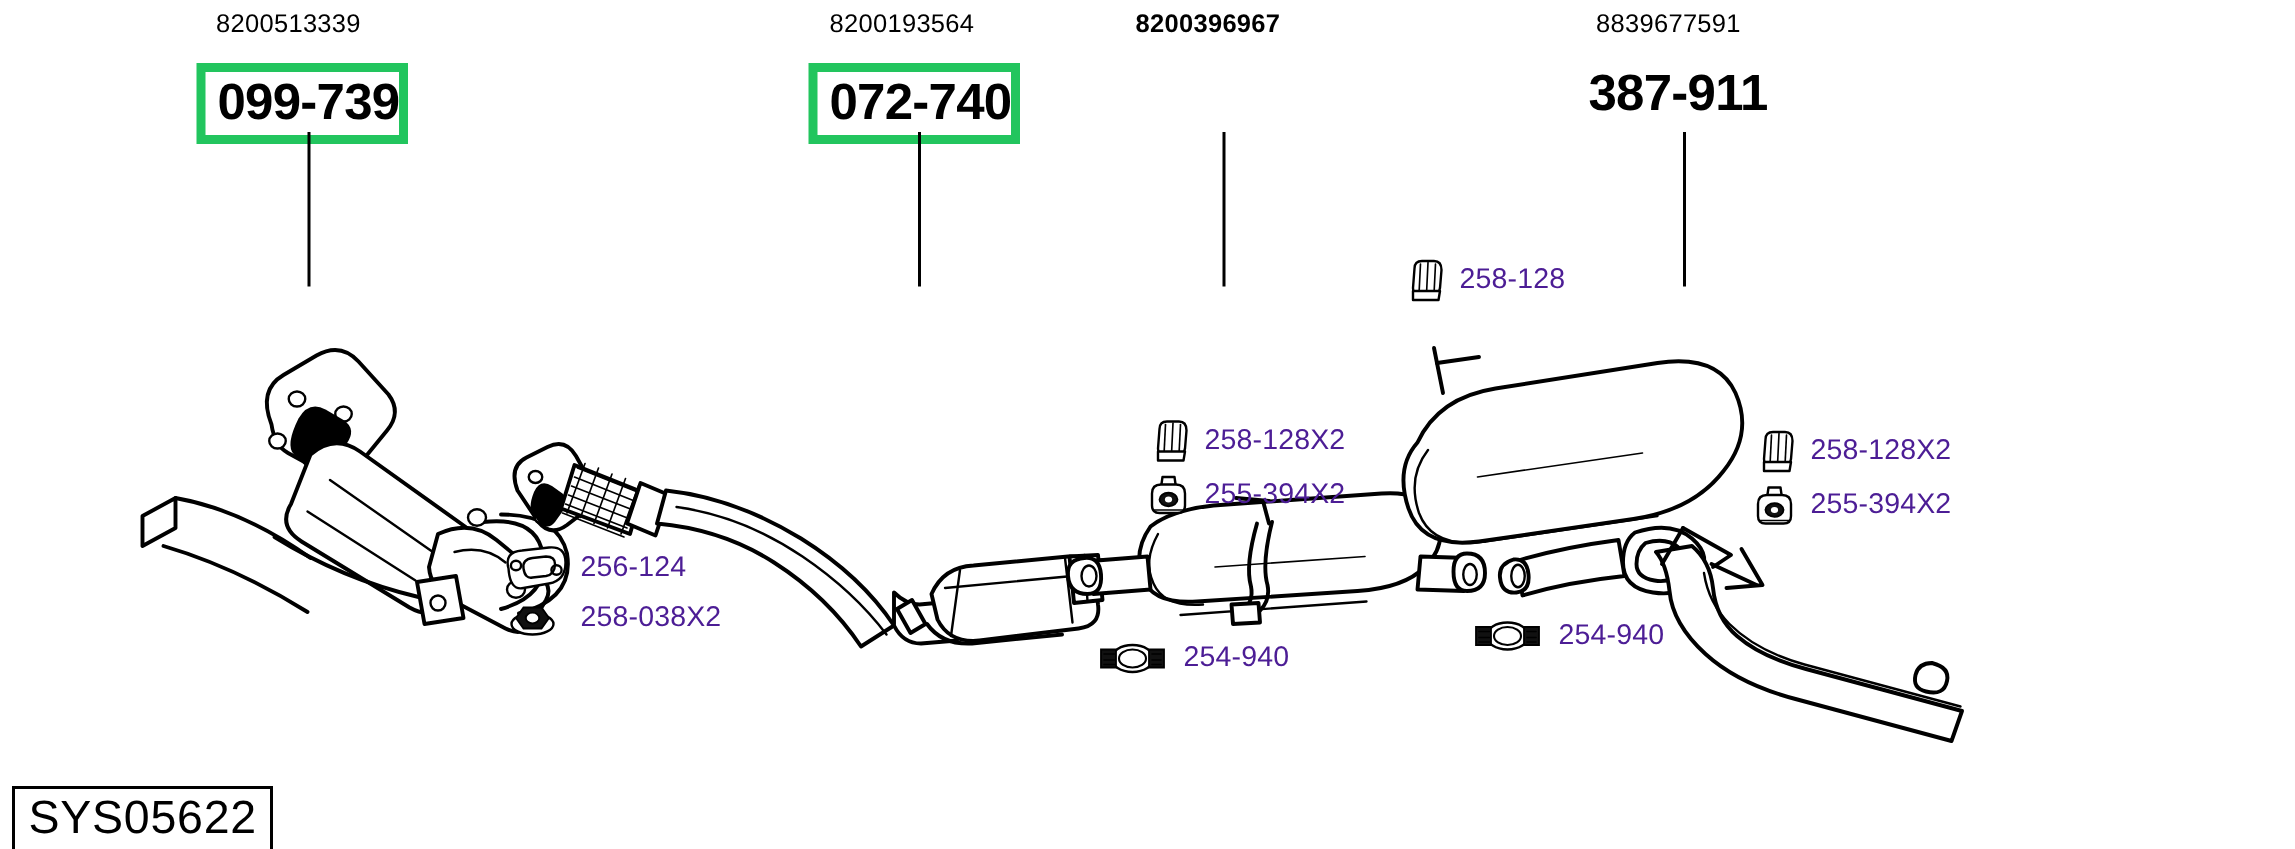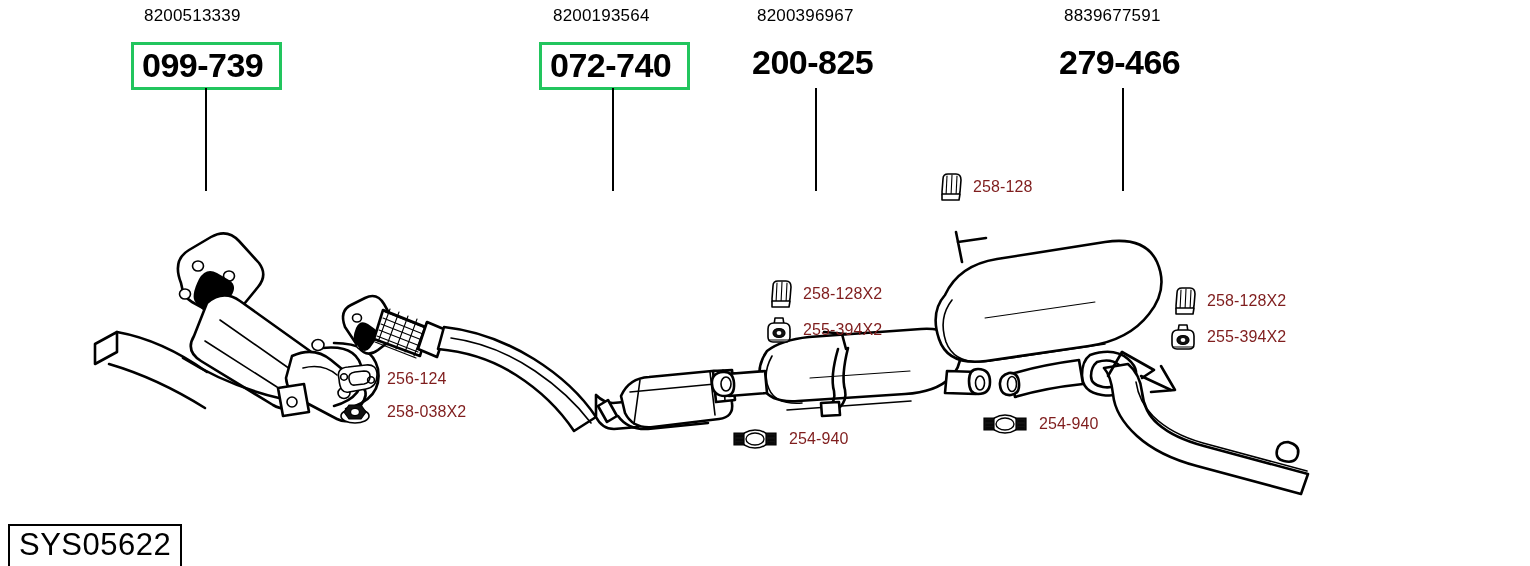--- a/index.html
+++ b/index.html
@@ -35,22 +35,22 @@
   .hdr-ref {
     position: absolute;
     font-size: 34px;
     font-weight: 700;
     letter-spacing: -0.5px;
     white-space: nowrap;
     line-height: 1;
     color: #000;
   }
   .hdr-ref.boxed {
-    border: 3px solid #22c55e;
-    padding: 3px 16px 5px 8px;
+    border: 6px solid #22c55e;
+    padding: 3px 0 5px 8px;
   }
   .hdr-ref.plain {
     padding: 3px 8px 5px 8px;
   }
   .leader {
     position: absolute;
     width: 0;
     border-left: 2.5px solid #000;
   }
 
@@ -60,24 +60,24 @@
     display: flex;
     align-items: center;
     white-space: nowrap;
   }
   .callout .ic {
     display: inline-block;
     flex: 0 0 auto;
     line-height: 0;
   }
   .callout .lbl {
-    font-size: 16px;
+    font-size: 19px;
     letter-spacing: 0.1px;
     margin-left: 9px;
-    color: #7f1d1d;
+    color: #4c1d95;
   }
 
   
   .syscode {
     position: absolute;
     border: 2.5px solid #000;
     padding: 2px 9px 4px 9px;
     font-size: 31px;
     font-weight: 400;
     letter-spacing: 0.5px;
@@ -100,26 +100,25 @@
 <div id="stage">
 
   <div class="hdr-oem" style="left:144px; top:6px;">8200513339</div>
   <div class="hdr-ref boxed" style="left:131px; top:42px;">099-739</div>
   <div class="leader" style="left:205px; top:88px; height:103px;"></div>
 
   <div class="hdr-oem" style="left:553px; top:6px;">8200193564</div>
   <div class="hdr-ref boxed" style="left:539px; top:42px;">072-740</div>
   <div class="leader" style="left:612px; top:88px; height:103px;"></div>
 
-  <div class="hdr-oem" style="left:757px; top:6px;">8200396967</div>
-  <div class="hdr-ref plain" style="left:744px; top:42px;">200-825</div>
+  <div class="hdr-oem" style="left:757px; top:6px;font-weight:bold;">8200396967</div>
   <div class="leader" style="left:815px; top:88px; height:103px;"></div>
 
   <div class="hdr-oem" style="left:1064px; top:6px;">8839677591</div>
-  <div class="hdr-ref plain" style="left:1051px; top:42px;">279-466</div>
+  <div class="hdr-ref plain" style="left:1051px; top:42px;">387-911</div>
   <div class="leader" style="left:1122px; top:88px; height:103px;"></div>
 
   <svg class="abs" style="left:0; top:0;" width="1530" height="566" viewBox="0 0 1530 566">
 
     <g>
 
       <path class="fillw" d="M181 283 q-9 -23 8 -33 l22 -13 q16 -9 28 4 l20 22 q9 12 -1 24 l-18 22 q-11 13 -26 5 l-22 -12 q-9 -5 -11 -19 z"></path>
       <ellipse class="fillw-t" cx="198" cy="266" rx="5.5" ry="5"></ellipse>
       <ellipse class="fillw-t" cx="229" cy="276" rx="5.5" ry="5"></ellipse>
       <ellipse class="fillw-t" cx="212" cy="305" rx="5.5" ry="5"></ellipse>

